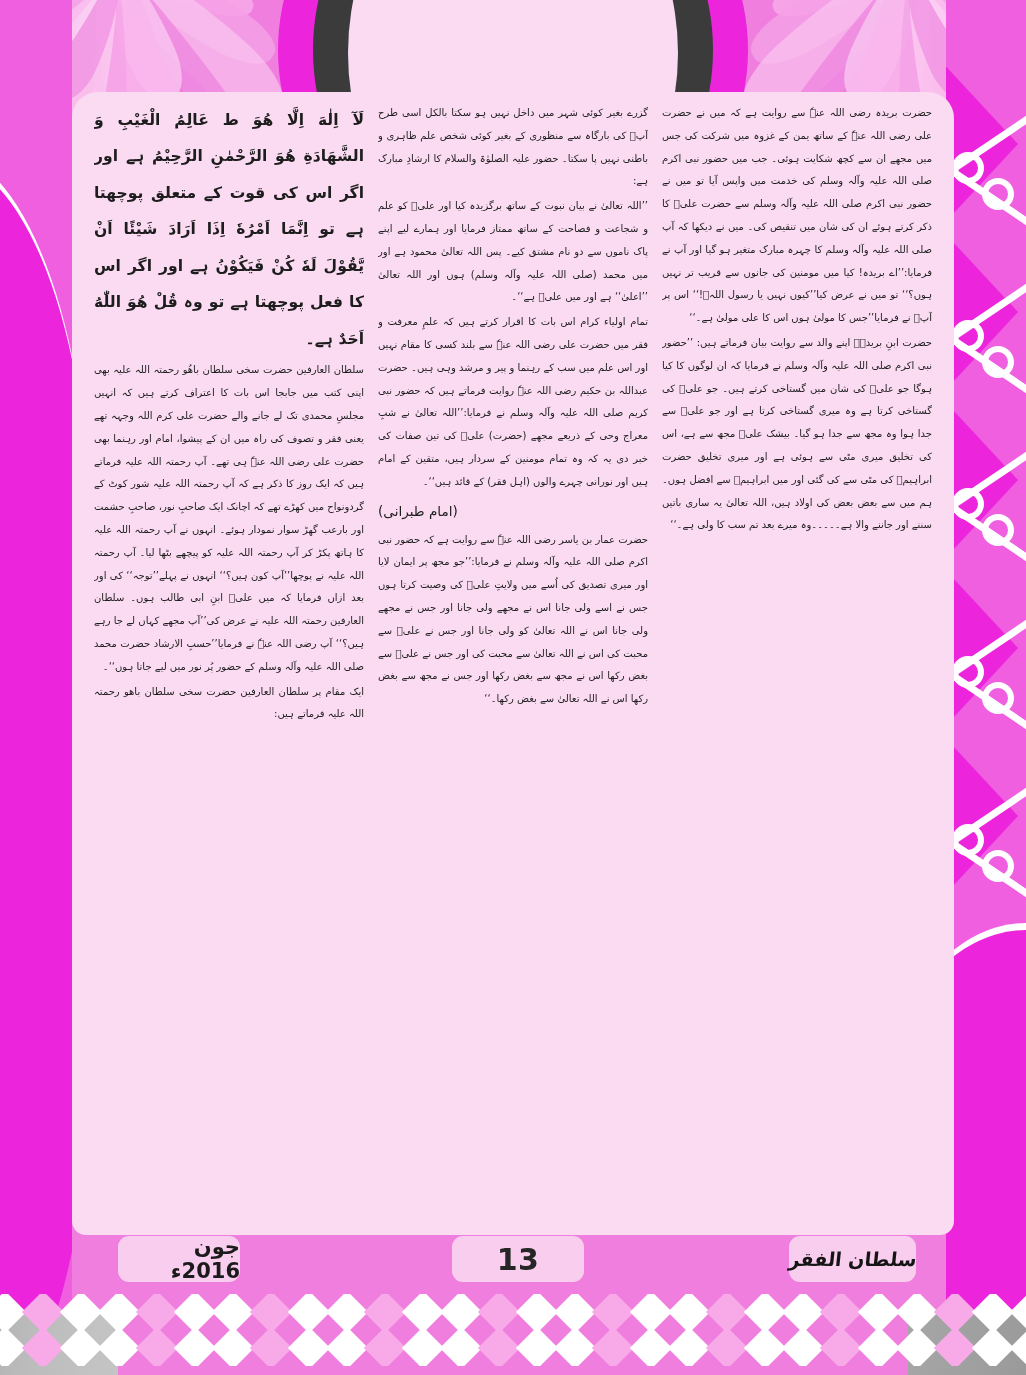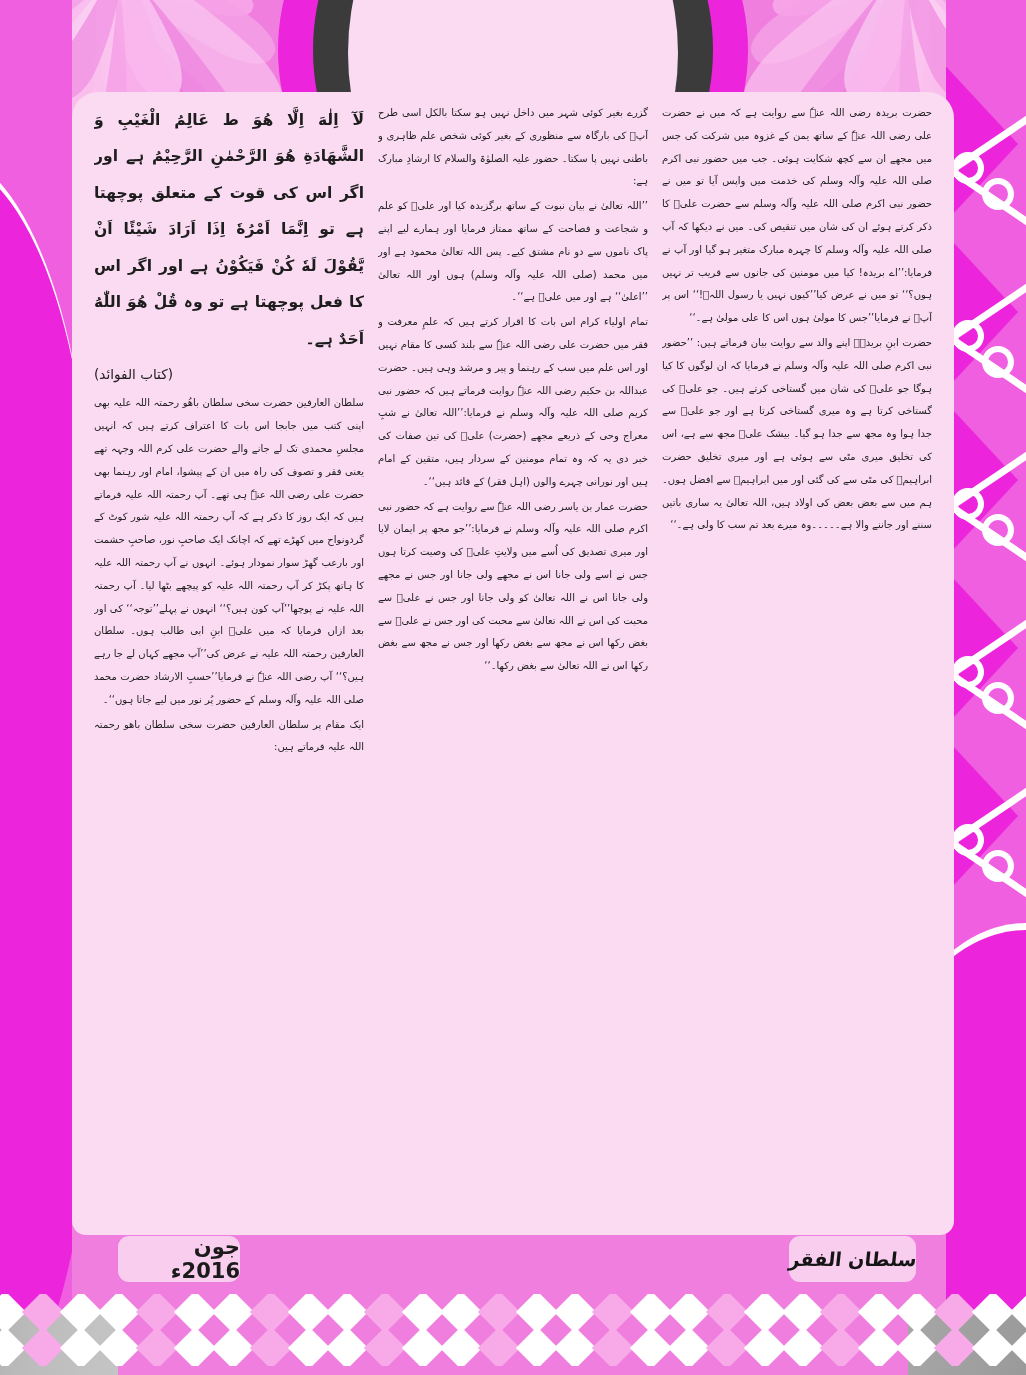--- a/index.html
+++ b/index.html
@@ -338,34 +338,37 @@
     <div class="content-panel">
       <div class="columns">
         <div class="col" id="col-right">
             <p class="urdu">حضرت بریدہ رضی اللہ عنہٗ سے روایت ہے کہ میں نے حضرت علی رضی اللہ عنہٗ کے ساتھ یمن کے غزوہ میں شرکت کی جس میں مجھے ان سے کچھ شکایت ہوئی۔ جب میں حضور نبی اکرم صلی اللہ علیہ وآلہ وسلم کی خدمت میں واپس آیا تو میں نے حضور نبی اکرم صلی اللہ علیہ وآلہ وسلم سے حضرت علیؓ کا ذکر کرتے ہوئے ان کی شان میں تنقیص کی۔ میں نے دیکھا کہ آپ صلی اللہ علیہ وآلہ وسلم کا چہرہ مبارک متغیر ہو گیا اور آپ نے فرمایا:’’اے بریدہ! کیا میں مومنین کی جانوں سے قریب تر نہیں ہوں؟‘‘ تو میں نے عرض کیا’’کیوں نہیں یا رسول اللہﷺ!‘‘ اس پر آپؐ نے فرمایا’’جس کا مولیٰ ہوں اس کا علی مولیٰ ہے۔‘‘</p>
             <p class="urdu">حضرت ابنِ بریدہؓ اپنے والد سے روایت بیان فرماتے ہیں: ’’حضور نبی اکرم صلی اللہ علیہ وآلہ وسلم نے فرمایا کہ ان لوگوں کا کیا ہوگا جو علیؓ کی شان میں گستاخی کرتے ہیں۔ جو علیؓ کی گستاخی کرتا ہے وہ میری گستاخی کرتا ہے اور جو علیؓ سے جدا ہوا وہ مجھ سے جدا ہو گیا۔ بیشک علیؓ مجھ سے ہے، اس کی تخلیق میری مٹی سے ہوئی ہے اور میری تخلیق حضرت ابراہیمؑ کی مٹی سے کی گئی اور میں ابراہیمؑ سے افضل ہوں۔ ہم میں سے بعض بعض کی اولاد ہیں، اللہ تعالیٰ یہ ساری باتیں سننے اور جاننے والا ہے۔۔۔۔۔وہ میرے بعد تم سب کا ولی ہے۔‘‘</p>
           </div>
         <div class="col" id="col-middle">
             <p class="urdu">گزرے بغیر کوئی شہر میں داخل نہیں ہو سکتا بالکل اسی طرح آپؐ کی بارگاہ سے منظوری کے بغیر کوئی شخص علم ظاہری و باطنی نہیں پا سکتا۔ حضور علیہ الصلوٰۃ والسلام کا ارشادِ مبارک ہے:</p>
             <p class="urdu">’’اللہ تعالیٰ نے بیان نبوت کے ساتھ برگزیدہ کیا اور علیؓ کو علم و شجاعت و فصاحت کے ساتھ ممتاز فرمایا اور ہمارے لیے اپنے پاک ناموں سے دو نام مشتق کیے۔ پس اللہ تعالیٰ محمود ہے اور میں محمد (صلی اللہ علیہ وآلہ وسلم) ہوں اور اللہ تعالیٰ ’’اعلیٰ‘‘ ہے اور میں علیؓ ہے‘‘۔</p>
             <p class="urdu">تمام اولیاء کرام اس بات کا اقرار کرتے ہیں کہ علمِ معرفت و فقر میں حضرت علی رضی اللہ عنہٗ سے بلند کسی کا مقام نہیں اور اس علم میں سب کے رہنما و پیر و مرشد وہی ہیں۔ حضرت عبداللہ بن حکیم رضی اللہ عنہٗ روایت فرماتے ہیں کہ حضور نبی کریم صلی اللہ علیہ وآلہ وسلم نے فرمایا:’’اللہ تعالیٰ نے شبِ معراج وحی کے ذریعے مجھے (حضرت) علیؓ کی تین صفات کی خبر دی یہ کہ وہ تمام مومنین کے سردار ہیں، متقین کے امام ہیں اور نورانی چہرے والوں (اہل فقر) کے قائد ہیں‘‘۔</p>
+            <p class="urdu src">(امام طبرانی)</p>
             <p class="urdu">حضرت عمار بن یاسر رضی اللہ عنہٗ سے روایت ہے کہ حضور نبی اکرم صلی اللہ علیہ وآلہ وسلم نے فرمایا:’’جو مجھ پر ایمان لایا اور میری تصدیق کی اُسے میں ولایتِ علیؓ کی وصیت کرتا ہوں جس نے اسے ولی جانا اس نے مجھے ولی جانا اور جس نے مجھے ولی جانا اس نے اللہ تعالیٰ کو ولی جانا اور جس نے علیؓ سے محبت کی اس نے اللہ تعالیٰ سے محبت کی اور جس نے علیؓ سے بغض رکھا اس نے مجھ سے بغض رکھا اور جس نے مجھ سے بغض رکھا اس نے اللہ تعالیٰ سے بغض رکھا۔‘‘</p>
           </div>
         <div class="col" id="col-left">
             <p class="urdu arabic">لَآ اِلٰهَ اِلَّا هُوَ ط عَالِمُ الْغَيْبِ وَ الشَّهَادَةِ هُوَ الرَّحْمٰنِ الرَّحِيْمُ ہے اور اگر اس کی قوت کے متعلق پوچھتا ہے تو اِنَّمَا اَمْرُهٗ اِذَا اَرَادَ شَيْئًا اَنْ يَّقُوْلَ لَهٗ كُنْ فَيَكُوْنُ ہے اور اگر اس کا فعل پوچھتا ہے تو وہ قُلْ هُوَ اللّٰهُ اَحَدٌ ہے۔</p>
-            <p class="urdu src">(کتاب الفوائد)</p>
             <p class="urdu">سلطان العارفین حضرت سخی سلطان باھُو رحمتہ اللہ علیہ بھی اپنی کتب میں جابجا اس بات کا اعتراف کرتے ہیں کہ انہیں مجلسِ محمدی تک لے جانے والے حضرت علی کرم اللہ وجہہ تھے یعنی فقر و تصوف کی راہ میں ان کے پیشوا، امام اور رہنما بھی حضرت علی رضی اللہ عنہٗ ہی تھے۔ آپ رحمتہ اللہ علیہ فرماتے ہیں کہ ایک روز کا ذکر ہے کہ آپ رحمتہ اللہ علیہ شور کوٹ کے گردونواح میں کھڑے تھے کہ اچانک ایک صاحبِ نور، صاحبِ حشمت اور بارعب گھڑ سوار نمودار ہوئے۔ انہوں نے آپ رحمتہ اللہ علیہ کا ہاتھ پکڑ کر آپ رحمتہ اللہ علیہ کو پیچھے بٹھا لیا۔ آپ رحمتہ اللہ علیہ نے پوچھا’’آپ کون ہیں؟‘‘ انہوں نے پہلے’’توجہ‘‘ کی اور بعد ازاں فرمایا کہ میں علیؓ ابنِ ابی طالب ہوں۔ سلطان العارفین رحمتہ اللہ علیہ نے عرض کی’’آپ مجھے کہاں لے جا رہے ہیں؟‘‘ آپ رضی اللہ عنہٗ نے فرمایا’’حسبِ الارشاد حضرت محمد صلی اللہ علیہ وآلہ وسلم کے حضور پُر نور میں لیے جاتا ہوں‘‘۔</p>
             <p class="urdu">ایک مقام پر سلطان العارفین حضرت سخی سلطان باھو رحمتہ اللہ علیہ فرماتے ہیں:</p>
           </div>
       </div>
     </div>
 
     <div class="footer-bar">
       <div class="badge date">
         <span class="date-txt">جون 2016ء</span>
+      </div>
+      <div class="badge page">
+        <span class="page-txt">13</span>
       </div>
       <div class="badge logo">
         <span class="logo-txt">سلطان الفقر</span>
       </div>
     </div>
   </div>
 
   <div class="footer-pink-bg"></div>
   <div class="diamond-strip row1" id="dia1">
       <div class="dia" style="left: -10px;"></div>

